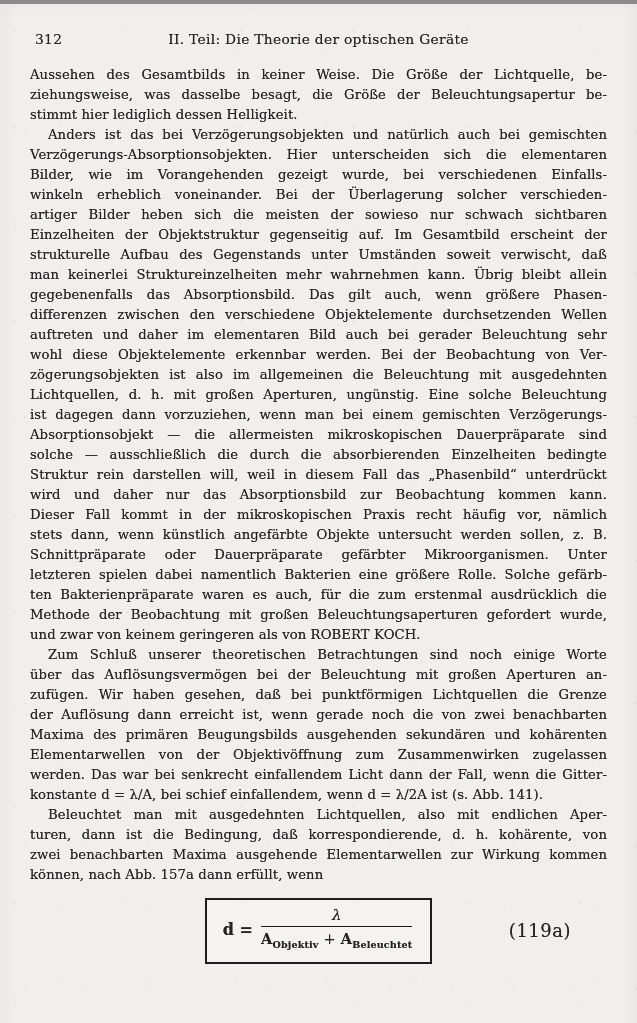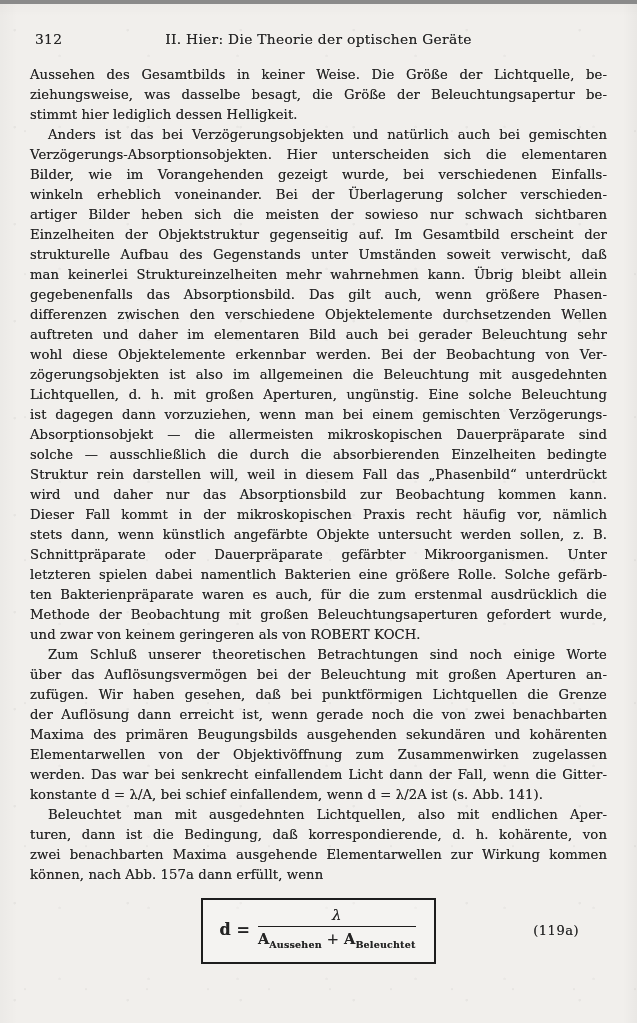--- a/index.html
+++ b/index.html
@@ -89,36 +89,36 @@
     padding-top: 3px;
     font-weight: 700;
     font-size: 14.5px;
     line-height: 18px;
     white-space: nowrap;
   }
   .frac .den sub { font-size: 9.5px; font-weight: 700; letter-spacing: 0.2px; }
   .den .op { font-weight: 400; padding: 0 5px; }
   .eq-number {
     position: absolute;
-    right: 28px;
+    right: 36px;
     top: 50%;
     transform: translateY(-50%);
-    font-size: 13px;
+    font-size: 18px;
     letter-spacing: 0.5px;
   }
 </style>
 </head>
 <body>
 
 <div class="page">
   <div class="scan-vignette"></div>
 
   <div class="header">
     <span class="page-num">312</span>
-    <span class="running-title">II. Hier: Die Theorie der optischen Geräte</span>
+    <span class="running-title">II. Teil: Die Theorie der optischen Geräte</span>
   </div>
 
   <div class="body-text">
     <div class="para">
         <div class="line">Aussehen des Gesamtbilds in keiner Weise. Die Größe der Lichtquelle, be-</div>
         <div class="line">ziehungsweise, was dasselbe besagt, die Größe der Beleuchtungsapertur be-</div>
         <div class="line end">stimmt hier lediglich dessen Helligkeit.</div>
       </div>
     <div class="para">
         <div class="line indent">Anders ist das bei Verzögerungsobjekten und natürlich auch bei gemischten</div>
@@ -164,20 +164,20 @@
         <div class="line">zwei benachbarten Maxima ausgehende Elementarwellen zur Wirkung kommen</div>
         <div class="line end">können, nach Abb. 157a dann erfüllt, wenn</div>
       </div>
 
     <div class="formula-row">
       <div class="formula-box">
         <span class="f-lhs">d =</span>
         <span class="frac">
           <span class="num">λ</span>
           <span class="den">
-            <span>A</span><sub>Aussehen</sub><span class="op">+</span><span>A</span><sub>Beleuchtet</sub>
+            <span>A</span><sub>Objektiv</sub><span class="op">+</span><span>A</span><sub>Beleuchtet</sub>
           </span>
         </span>
       </div>
       <span class="eq-number">(119a)</span>
     </div>
   </div>
 </div>
 
 </body></html>

